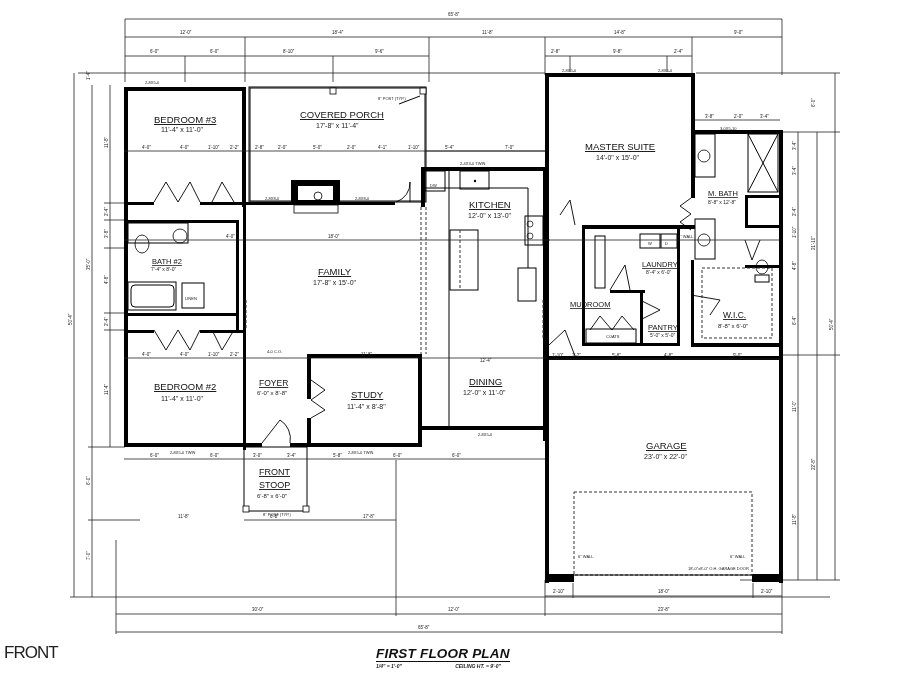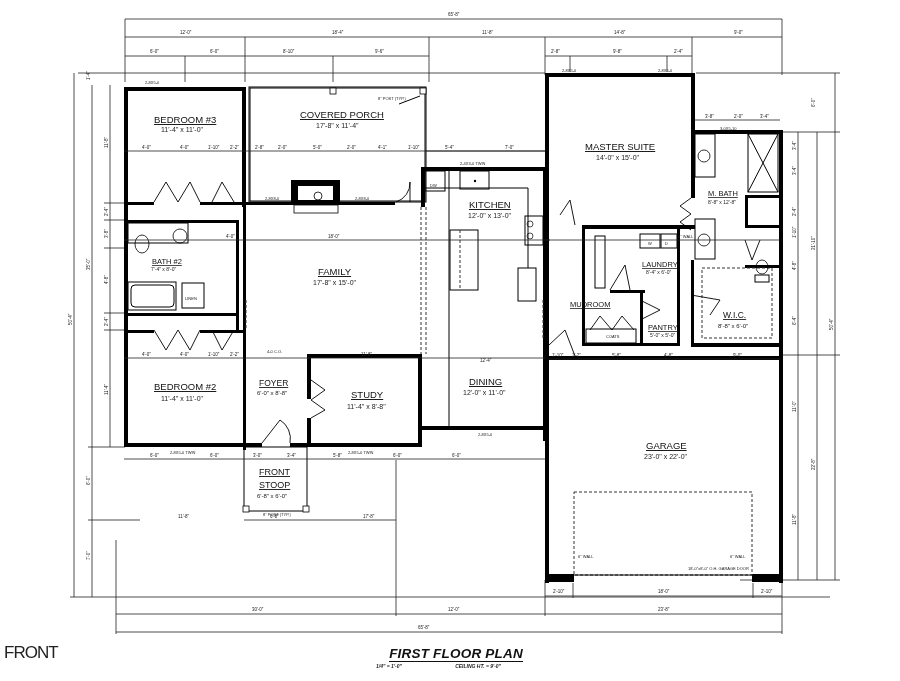--- a/index.html
+++ b/index.html
@@ -6,21 +6,21 @@
   body { width:900px; height:681px; position:relative; overflow:hidden; font-family:"Liberation Sans", sans-serif; }
   svg { position:absolute; left:0; top:0; }
   .wall { fill:#000; }
   .thin { stroke:#000; stroke-width:1; fill:none; }
   .dim { stroke:#222; stroke-width:0.8; fill:none; }
   .dash { stroke:#333; stroke-width:1; fill:none; stroke-dasharray:3,2; }
   .dimtxt { font-family:"Liberation Sans", sans-serif; font-size:4.5px; fill:#222; }
   .room-name { font-family:"Liberation Sans", sans-serif; font-size:9.5px; fill:#111; text-decoration:underline; }
   .room-size { font-family:"Liberation Sans", sans-serif; font-size:7px; fill:#222; }
   .small { font-family:"Liberation Sans", sans-serif; font-size:4px; fill:#222; }
-  .title-wrap { position:absolute; left:376px; top:644px; width:160px; text-align:center; }
+  .title-wrap { position:absolute; left:376px; top:644px; width:160px; text-align:left; }
   .plan-title { font-family:"Liberation Sans", sans-serif; font-weight:bold; font-style:italic; font-size:13.5px; color:#111; letter-spacing:0.2px; border-bottom:1.2px solid #111; display:inline-block; padding-bottom:0; line-height:14px; }
   .plan-sub { font-family:"Liberation Sans", sans-serif; font-weight:bold; font-style:italic; font-size:5px; color:#222; display:flex; justify-content:space-between; width:125px; margin-top:1px; }
   .mls { position:absolute; left:4px; top:643px; font-family:"Liberation Sans", sans-serif; font-size:17px; color:#222; letter-spacing:-1px; font-weight:normal; }
 </style>
 </head>
 <body>
 
 <svg width="900" height="681" viewBox="0 0 900 681" xmlns="http://www.w3.org/2000/svg">
 
   <g>

